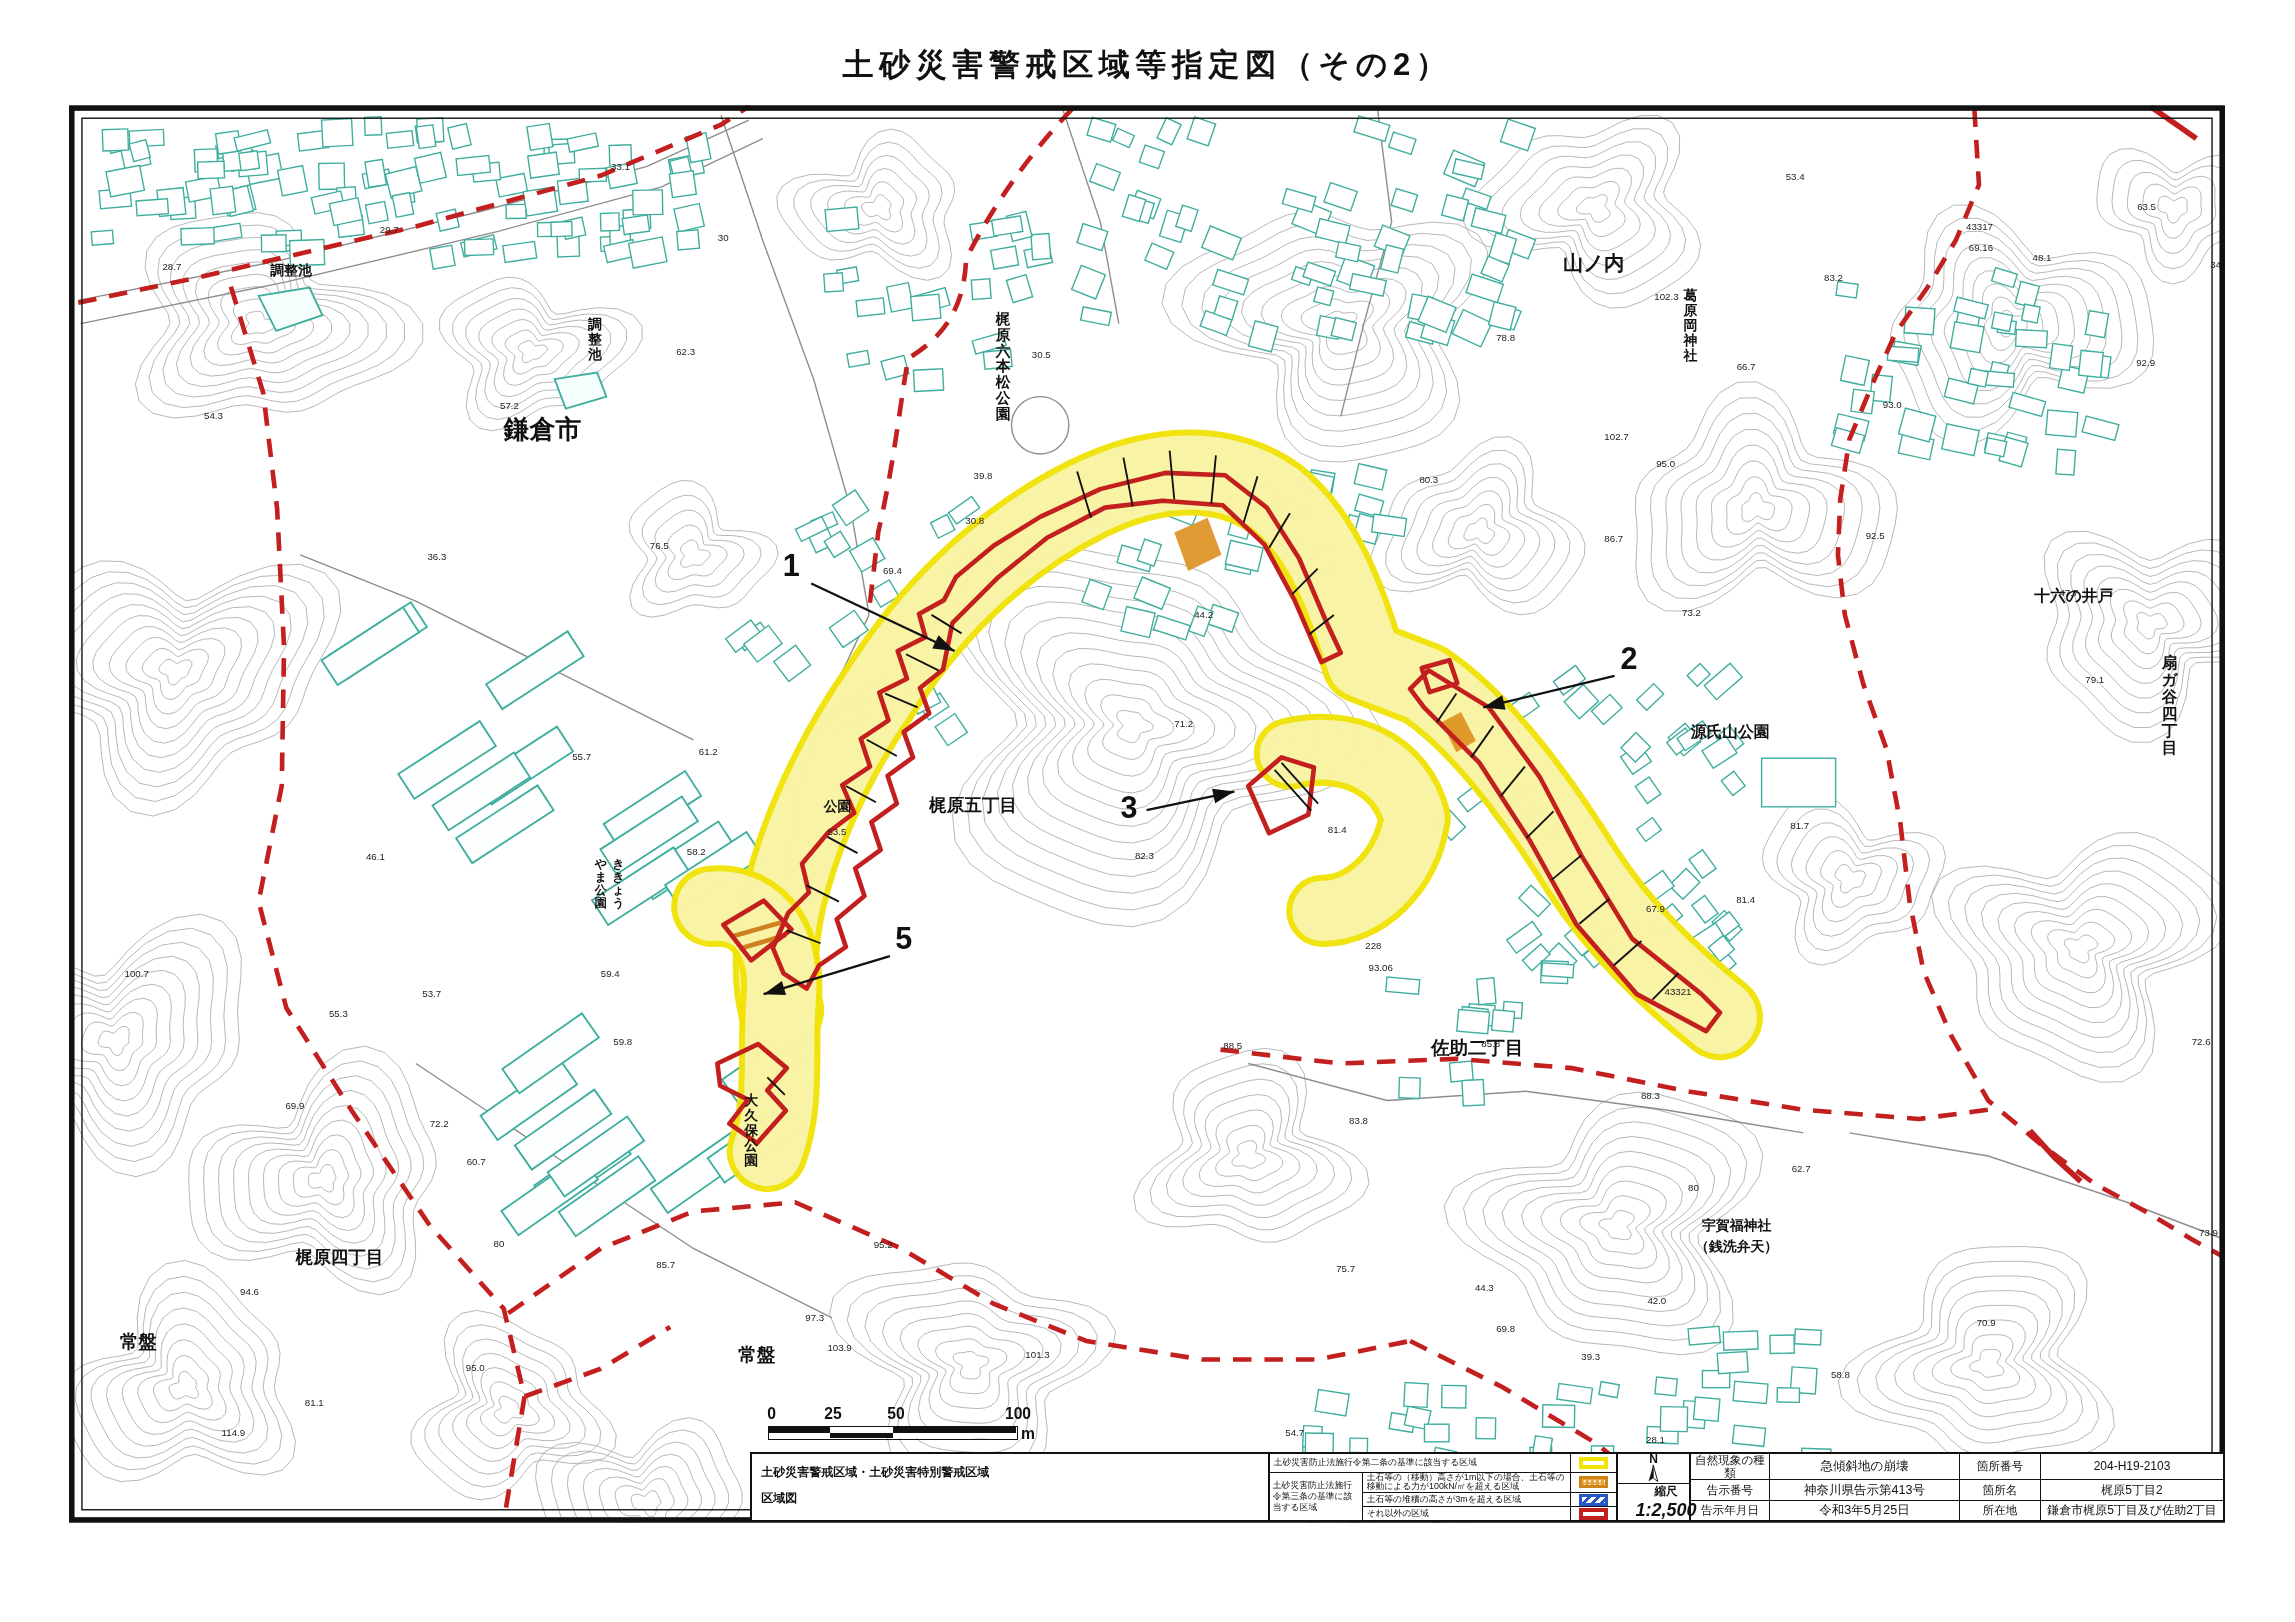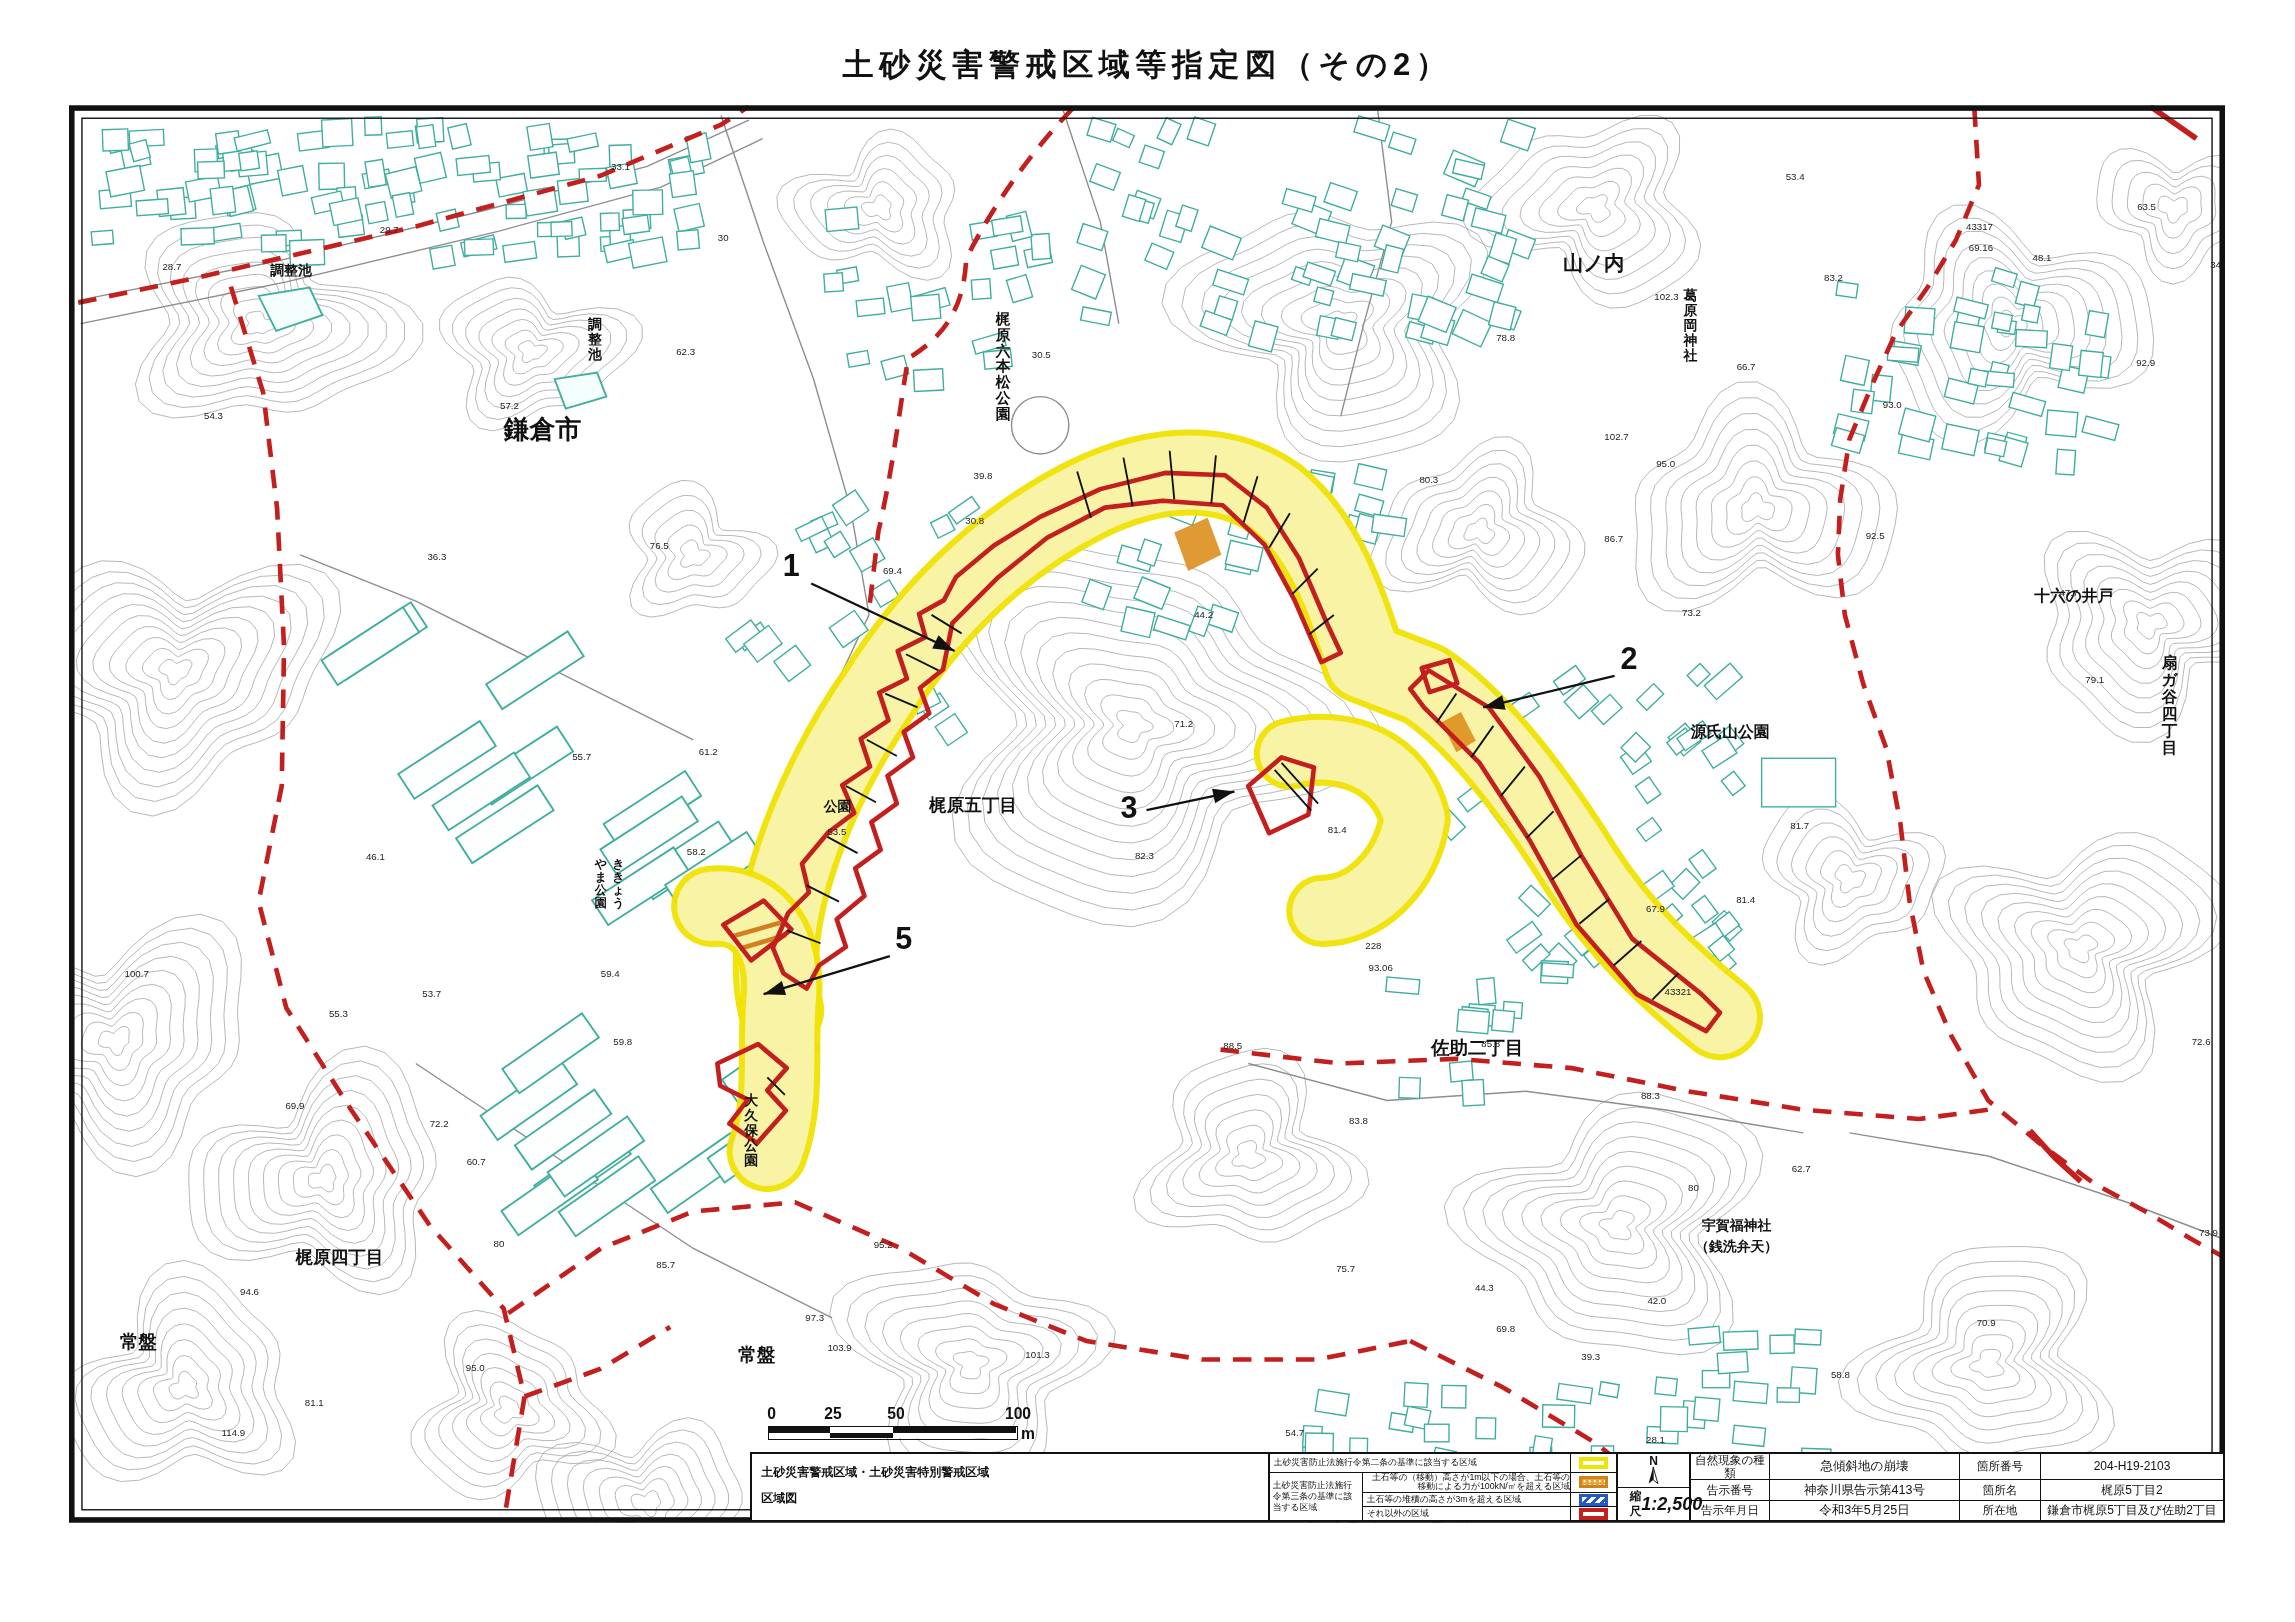--- a/index.html
+++ b/index.html
@@ -53,34 +53,34 @@
               border:2.8px solid #111;box-sizing:border-box;display:flex;z-index:5;}
   .it-sec{box-sizing:border-box;height:100%;}
   .sec-title{width:518px;border-right:2.3px solid #111;padding:4.6px 9.3px;font-size:12px;font-weight:bold;line-height:26px;}
   .sec-criteria{width:348px;border-right:2.3px solid #111;display:flex;flex-direction:column;font-size:8.8px;}
   .crit-row1{height:18.5px;border-bottom:1.9px solid #111;display:flex;box-sizing:border-box;}
   .crit-row1 .clab{flex:1;display:flex;align-items:center;padding-left:3.7px;}
   .swatch-cell{width:46px;border-left:1.9px solid #111;display:flex;align-items:center;justify-content:center;box-sizing:border-box;}
   .crit-rest{flex:1;display:flex;}
   .group-label{width:93px;border-right:1.9px solid #111;box-sizing:border-box;display:flex;align-items:center;padding:0.9px 2.8px;line-height:11px;}
   .crit-subrows{flex:1;display:flex;flex-direction:column;}
-  .crit-subrow{display:flex;box-sizing:border-box;border-bottom:1.9px solid #111;text-align:right;}
+  .crit-subrow{display:flex;box-sizing:border-box;border-bottom:1.9px solid #111;}
   .crit-subrow:last-child{border-bottom:none;}
   .crit-subrow .clab{flex:1;display:flex;align-items:center;padding-left:3.7px;line-height:9.7px;}
   .sw{box-sizing:border-box;}
   .sw-yellow{width:29px;height:12px;border:4.2px solid #f0e202;background:#fff;}
   .sw-orange{width:29px;height:12px;border:3.2px solid #cf8418;background:#e8a23c;
              background-image:radial-gradient(circle,#fff 0.9px,rgba(0,0,0,0) 1.4px);background-size:5.1px 4.2px;}
   .sw-blue{width:29px;height:12px;border:3.2px solid #2458c4;
            background:repeating-linear-gradient(135deg,#fff 0 3.7px,#2458c4 3.7px 6.5px);}
   .sw-red{width:29px;height:12px;border:4.2px solid #c31f1f;background:#fff;}
   .sec-compass{width:73px;border-right:2.3px solid #111;display:flex;flex-direction:column;}
   .compass-cell{height:33px;border-bottom:1.9px solid #111;display:flex;flex-direction:column;align-items:center;justify-content:center;}
   .compass-n{font-size:12px;font-weight:bold;line-height:10.2px;}
-  .scale-cell{flex:1;display:flex;flex-direction:row;align-items:center;justify-content:center;margin-left:25px;}
+  .scale-cell{flex:1;display:flex;flex-direction:column;align-items:center;justify-content:center;margin-left:25px;}
   .scale-word{font-size:11.6px;font-weight:bold;}
   .scale-val{font-size:18px;font-weight:bold;margin-top:0.9px;font-style:italic;}
   .sec-attrs{flex:1;display:flex;flex-direction:column;}
   .attr-row{flex:1;display:flex;border-bottom:1.9px solid #111;box-sizing:border-box;}
   .attr-row:last-child{border-bottom:none;}
   .attr-cell{display:flex;align-items:center;justify-content:center;text-align:center;box-sizing:border-box;font-size:11.6px;line-height:12.5px;}
   .ac1{width:79px;border-right:1.9px solid #111;}
   .ac2{width:190px;border-right:1.9px solid #111;font-size:12.5px;}
   .ac3{width:81px;border-right:1.9px solid #111;}
   .ac4{flex:1;font-size:12px;}

